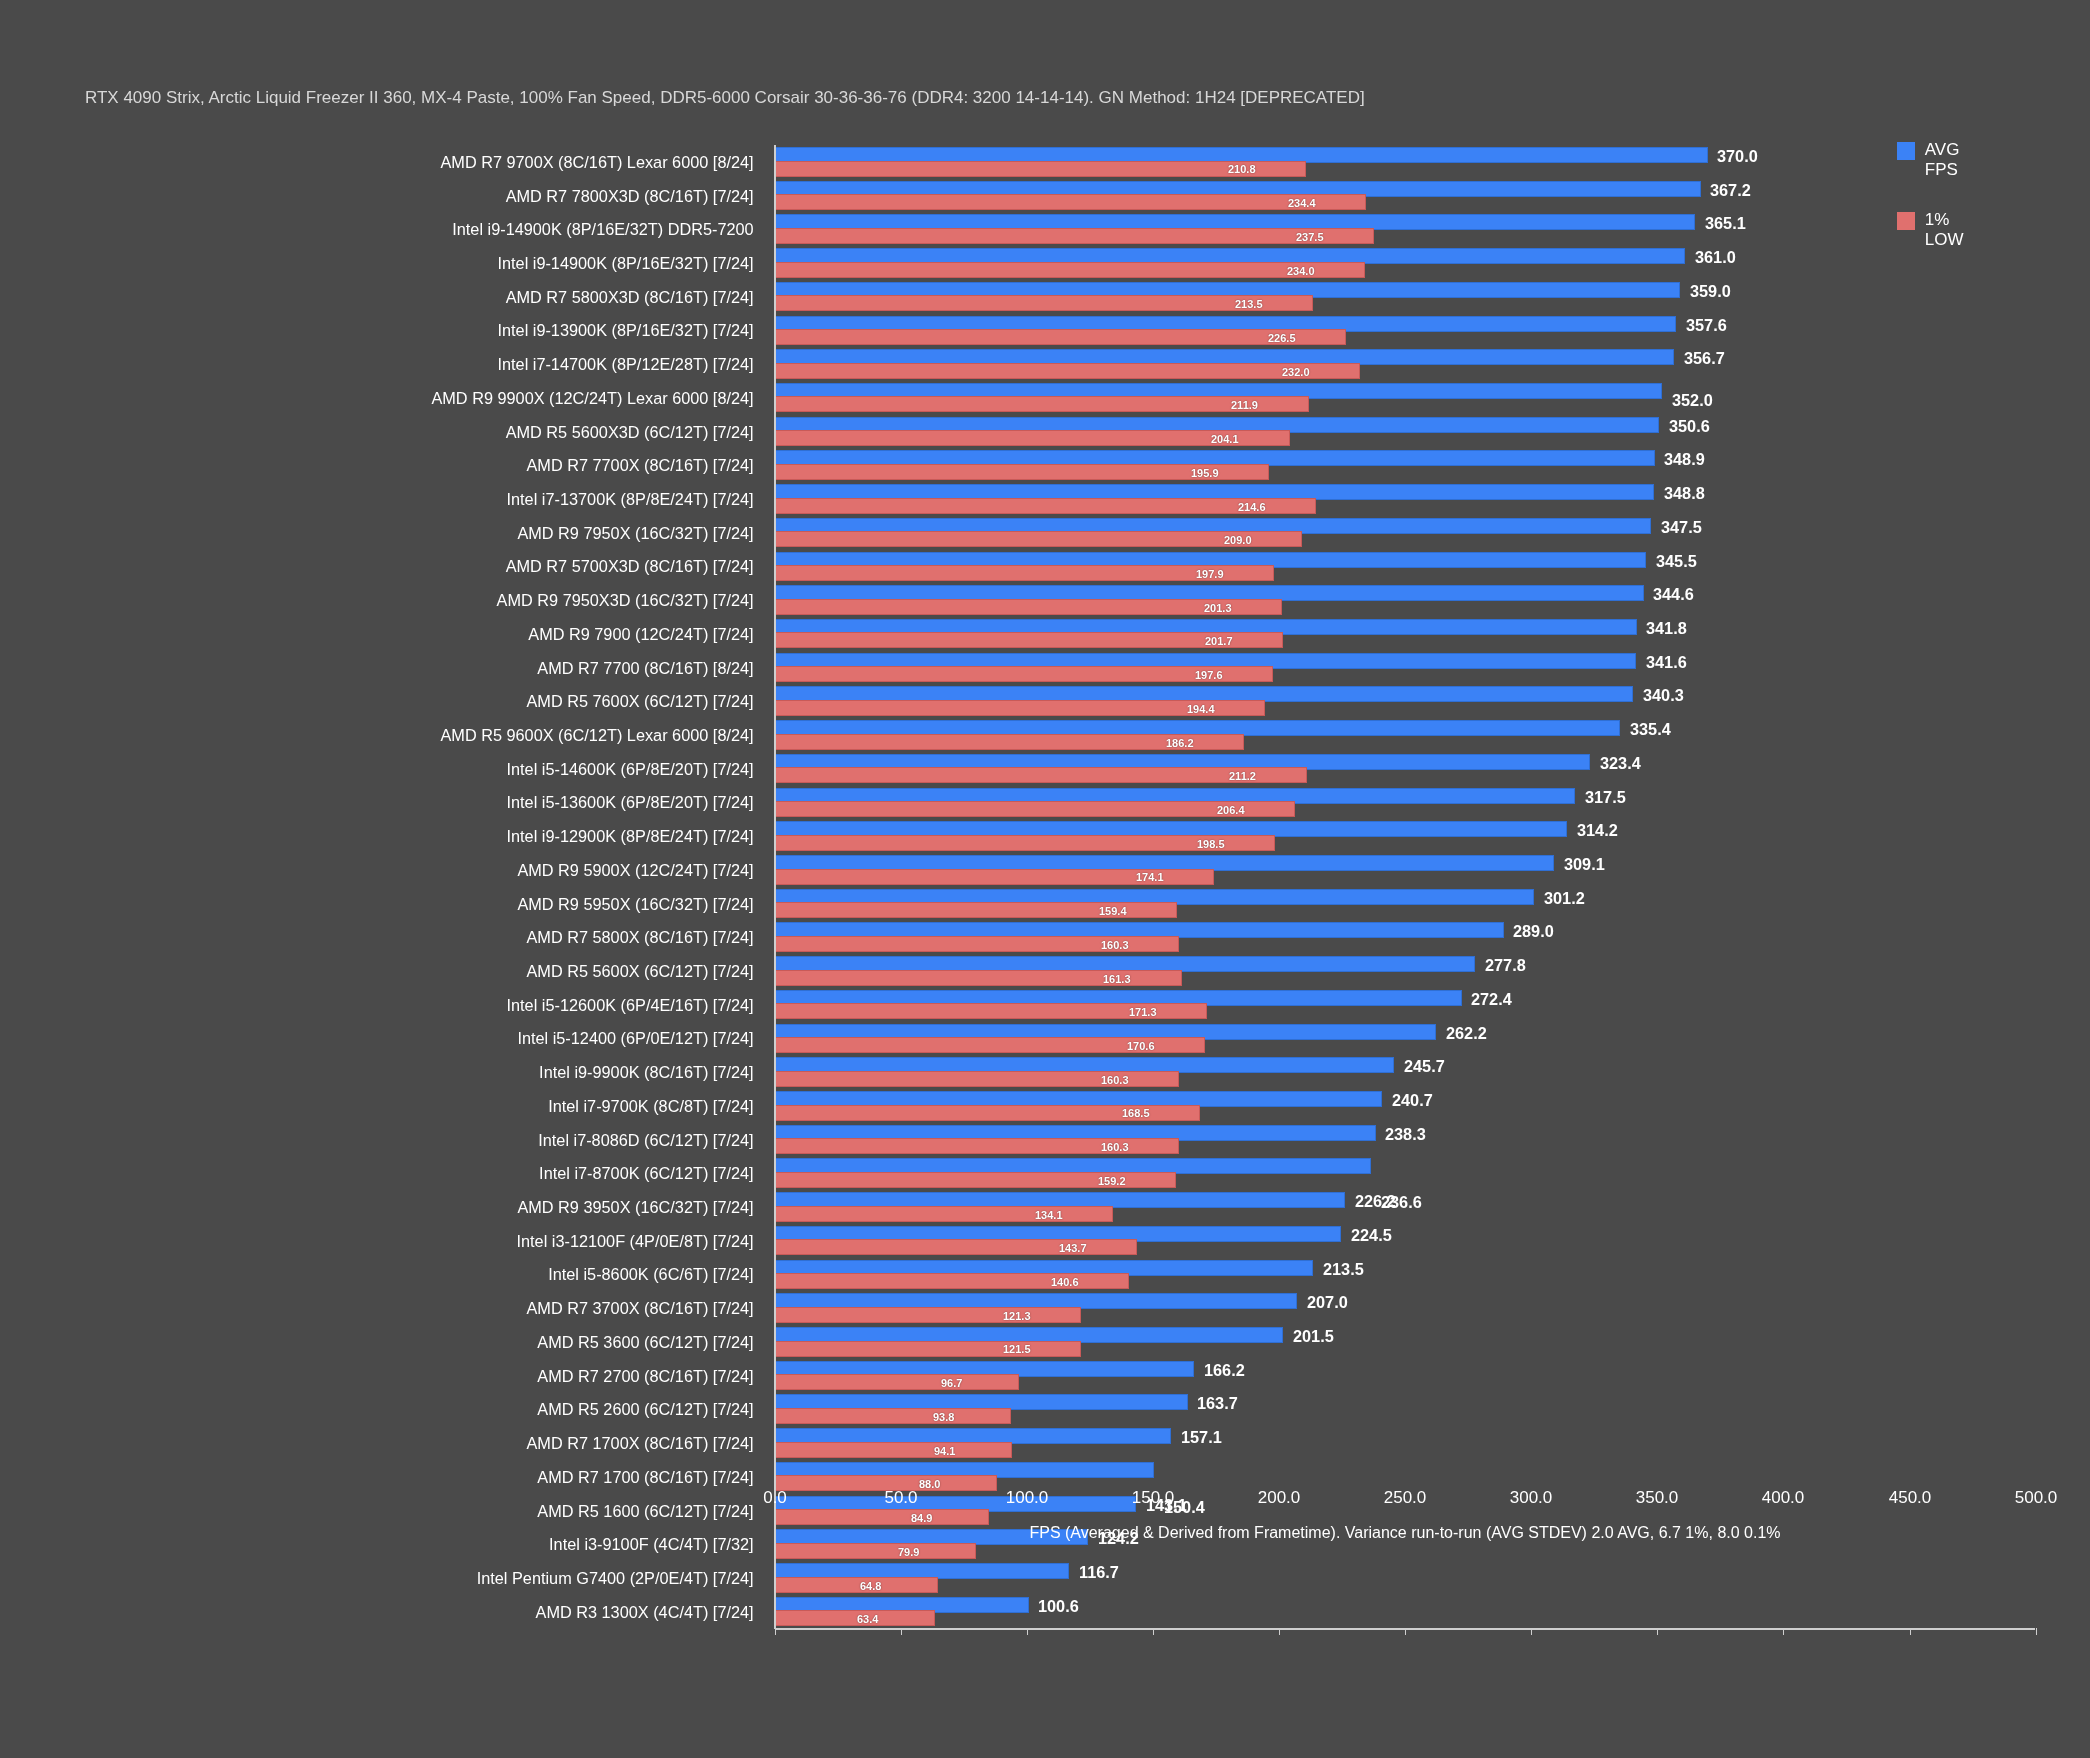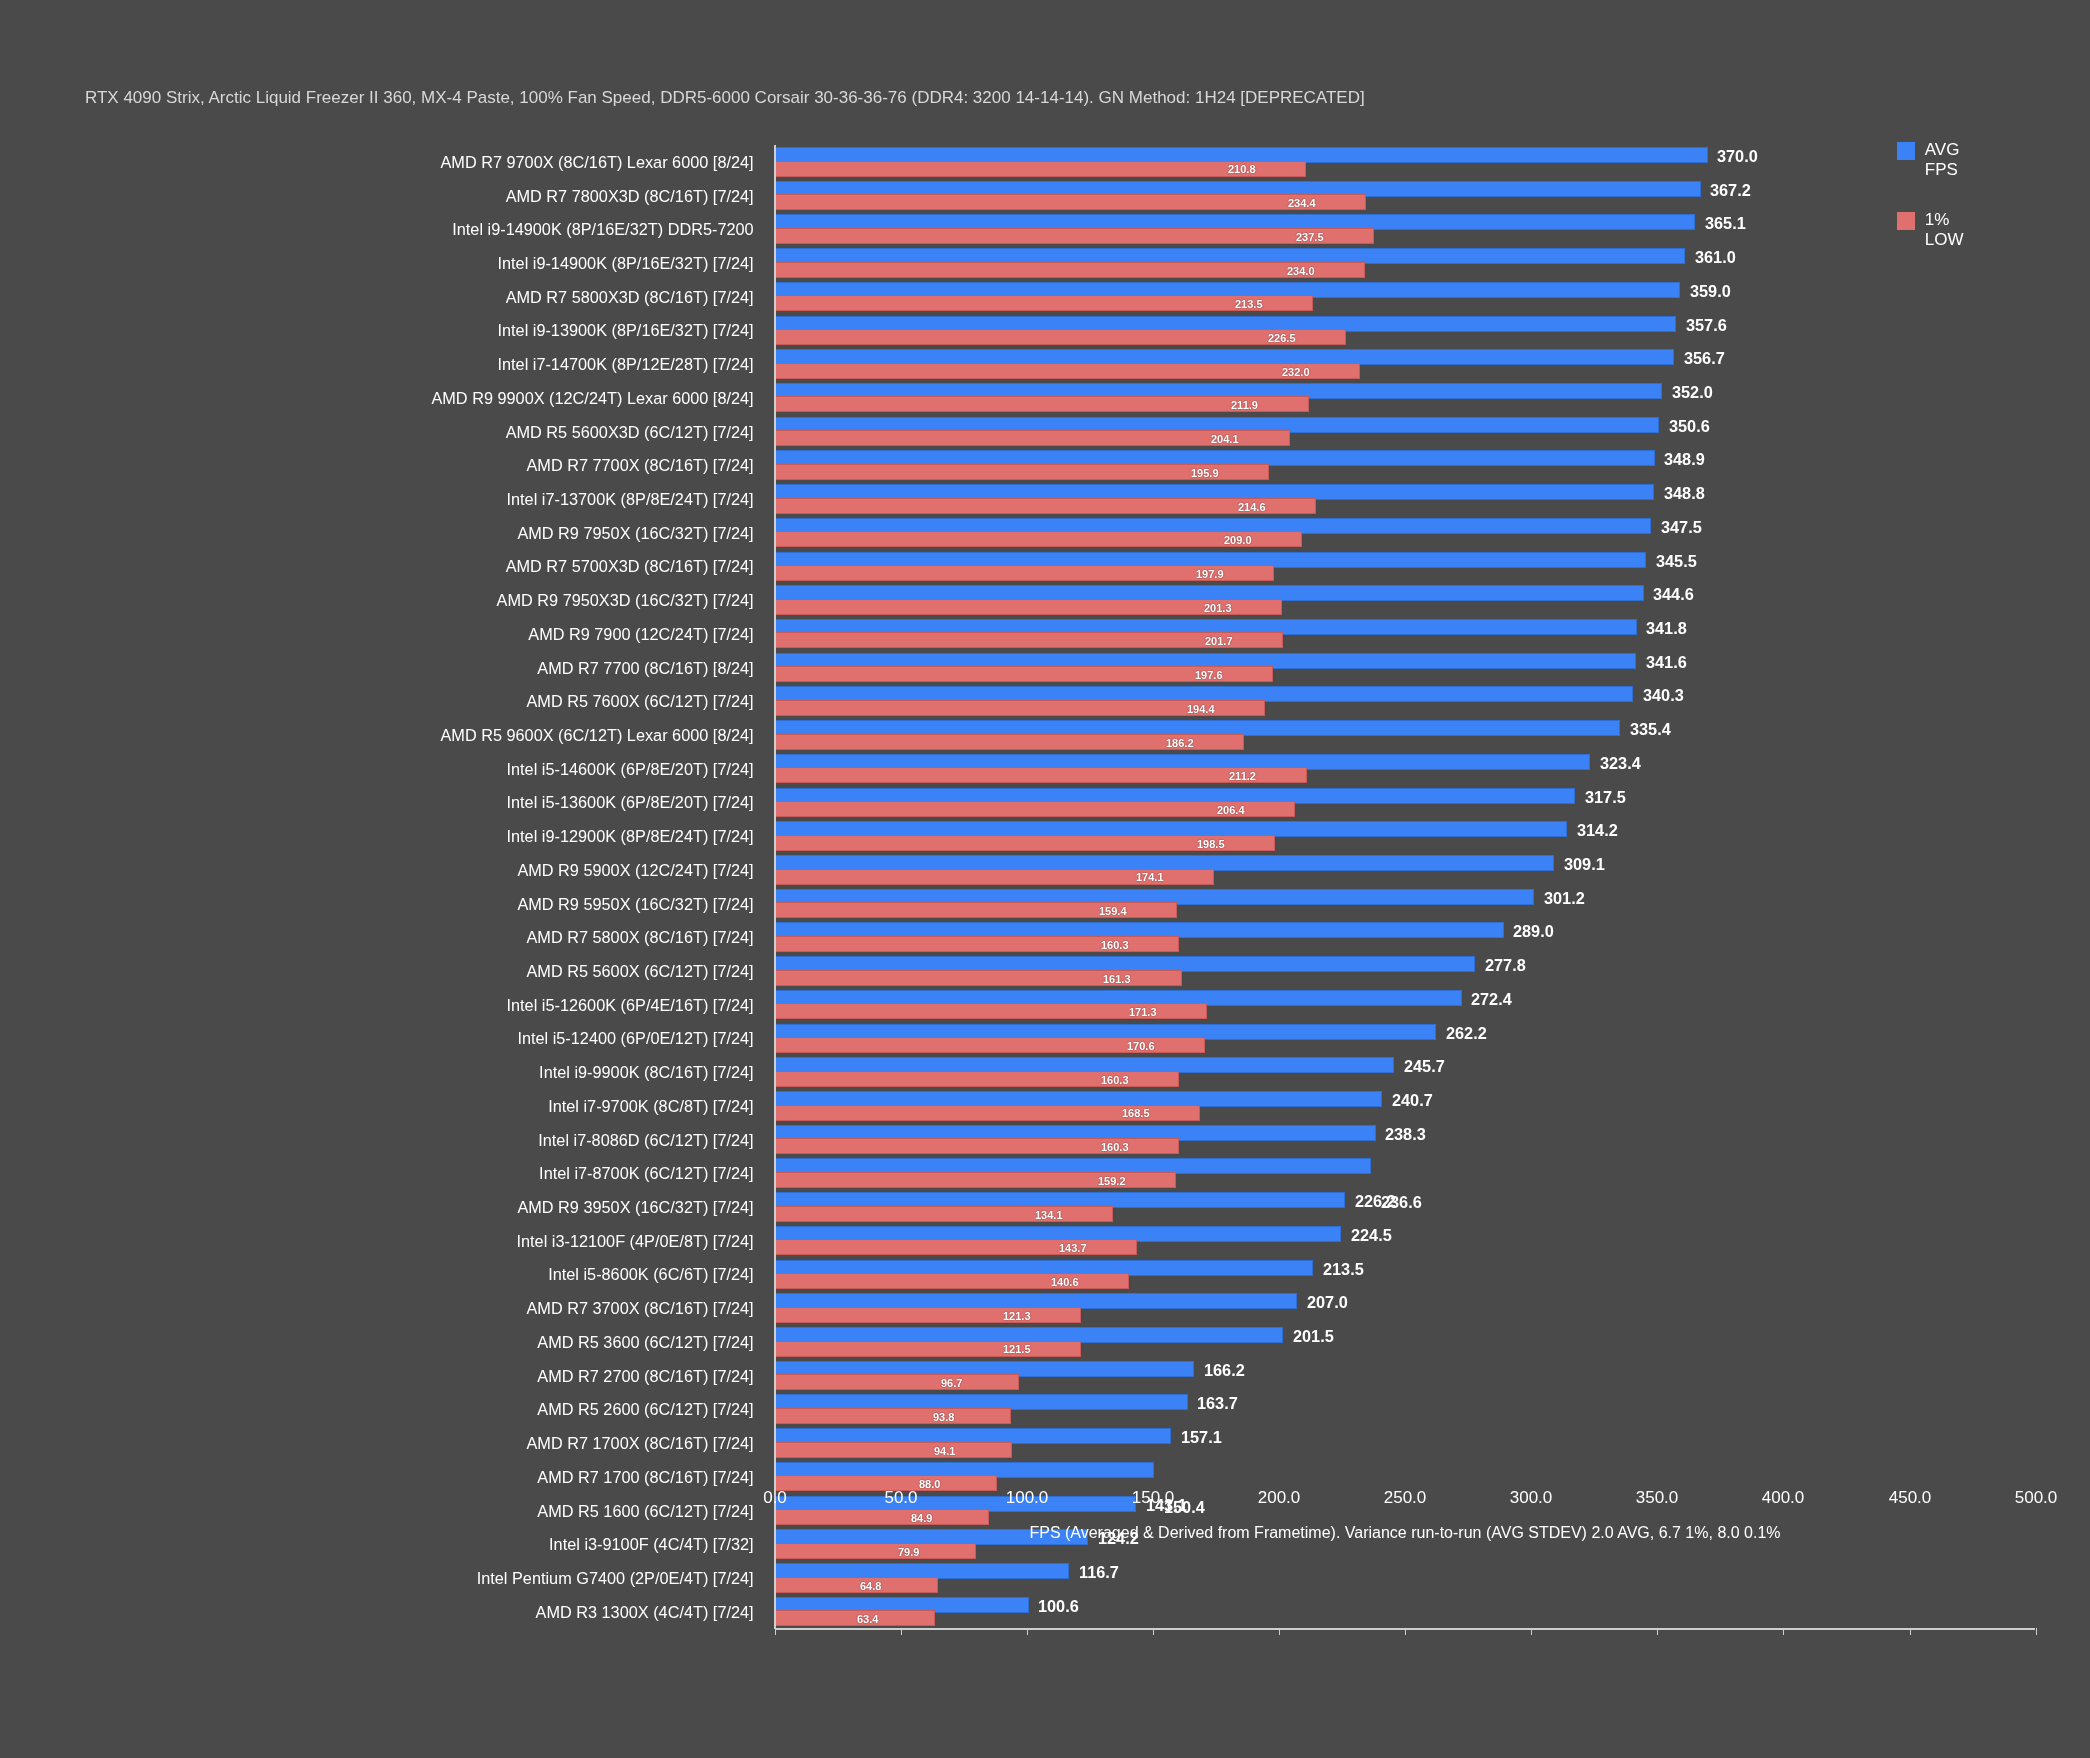--- a/index.html
+++ b/index.html
@@ -112,21 +112,21 @@
         <div class="bar avg" style="left: 0px; top: 171px; width: 901px; background: rgb(59, 130, 246);"></div>
         <div class="bar low" style="left: 0px; top: 184px; width: 571px; background: rgb(224, 112, 110);"></div>
         <div class="bar-value avg-val" style="left: 911px; top: 180px;">357.6</div>
         <div class="bar-value low-val" style="left: 493px; top: 193px;">226.5</div>
         <div class="bar avg" style="left: 0px; top: 204px; width: 899px; background: rgb(59, 130, 246);"></div>
         <div class="bar low" style="left: 0px; top: 218px; width: 585px; background: rgb(224, 112, 110);"></div>
         <div class="bar-value avg-val" style="left: 909px; top: 213px;">356.7</div>
         <div class="bar-value low-val" style="left: 507px; top: 227px;">232.0</div>
         <div class="bar avg" style="left: 0px; top: 238px; width: 887px; background: rgb(59, 130, 246);"></div>
         <div class="bar low" style="left: 0px; top: 251px; width: 534px; background: rgb(224, 112, 110);"></div>
-        <div class="bar-value avg-val" style="left: 897px; top: 247px;">352.0</div>
+        <div class="bar-value avg-val" style="left: 897px; top: 255px;">352.0</div>
         <div class="bar-value low-val" style="left: 456px; top: 260px;">211.9</div>
         <div class="bar avg" style="left: 0px; top: 272px; width: 884px; background: rgb(59, 130, 246);"></div>
         <div class="bar low" style="left: 0px; top: 285px; width: 515px; background: rgb(224, 112, 110);"></div>
         <div class="bar-value avg-val" style="left: 894px; top: 281px;">350.6</div>
         <div class="bar-value low-val" style="left: 436px; top: 294px;">204.1</div>
         <div class="bar avg" style="left: 0px; top: 305px; width: 880px; background: rgb(59, 130, 246);"></div>
         <div class="bar low" style="left: 0px; top: 319px; width: 494px; background: rgb(224, 112, 110);"></div>
         <div class="bar-value avg-val" style="left: 889px; top: 314px;">348.9</div>
         <div class="bar-value low-val" style="left: 416px; top: 328px;">195.9</div>
         <div class="bar avg" style="left: 0px; top: 339px; width: 879px; background: rgb(59, 130, 246);"></div>

